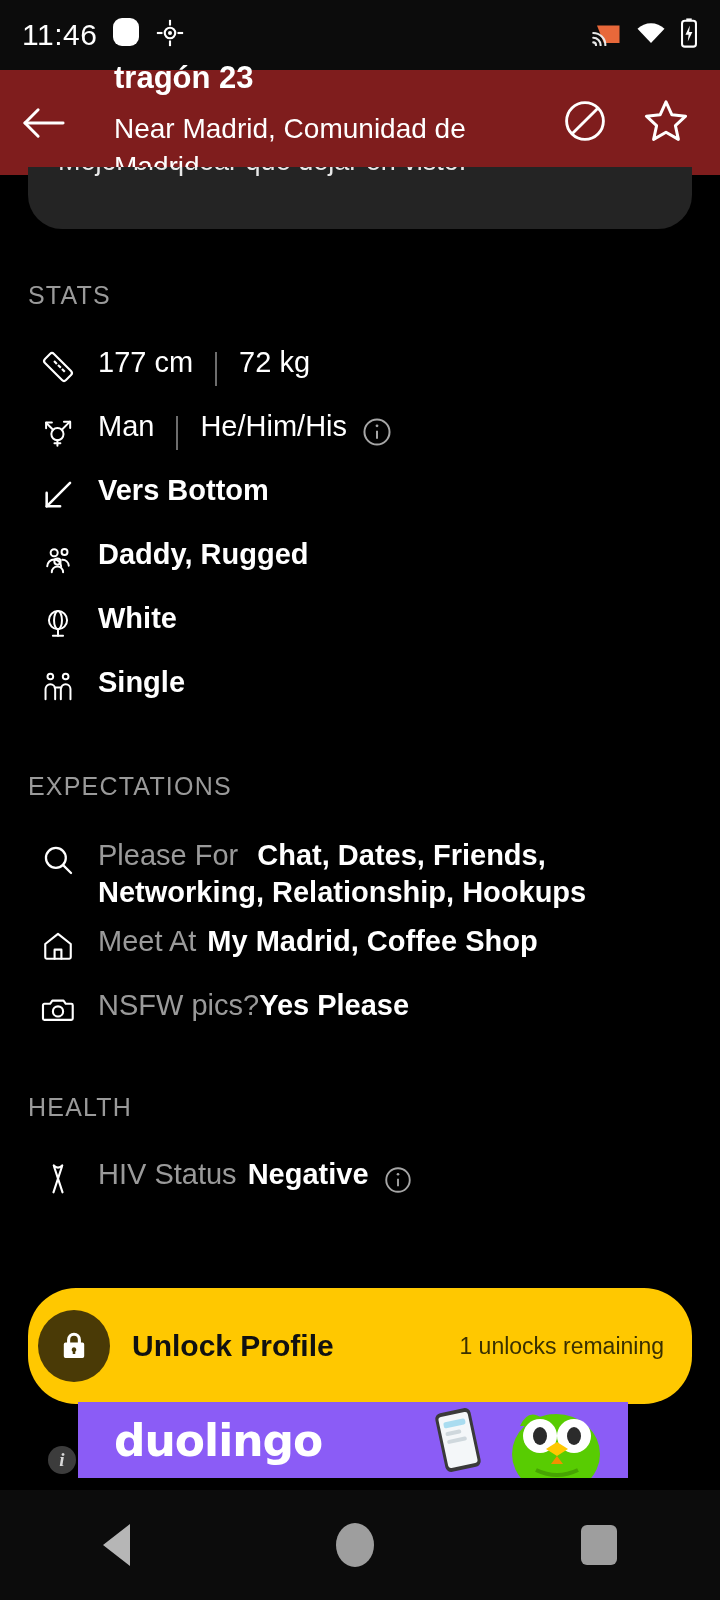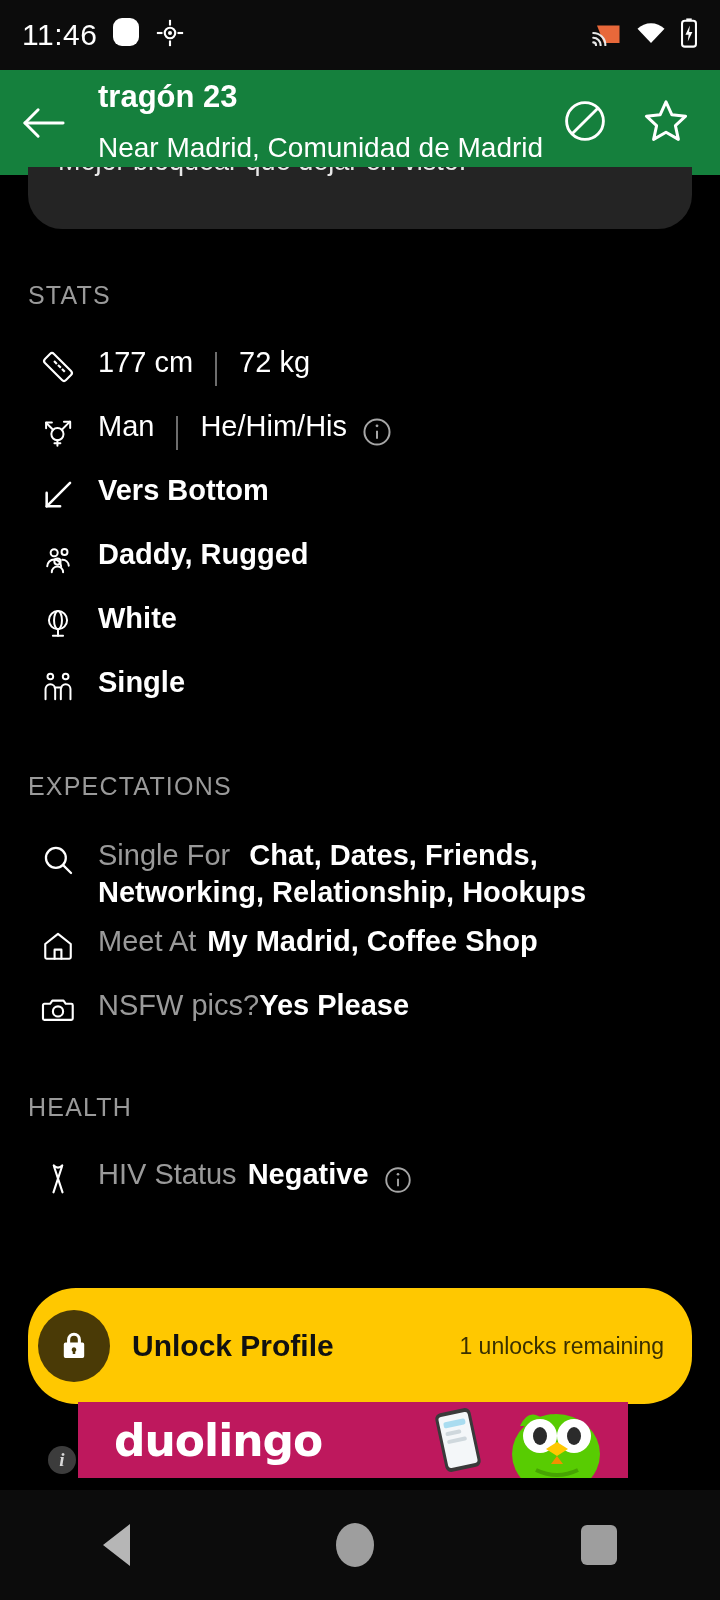--- a/index.html
+++ b/index.html
@@ -17,22 +17,22 @@
     display:flex; align-items:center; justify-content:space-between;
     padding:0 22px;
   }
   .sb-left { display:flex; align-items:flex-start; gap:16px; }
   .sb-time { color:#fff; font-size:30px; font-weight:400; letter-spacing:.5px; }
   .sb-dot { width:26px; height:28px; background:#fff; border-radius:9px; }
   .sb-right { display:flex; align-items:center; gap:14px; }
 
   
   .header {
-    height:105px; background:#15803d;
-    display:flex; align-items:center; padding:0 22px;
+    height:105px; background:#7f1d1d;
+    display:flex; align-items:center; padding:0 22px;gap:16px;
   }
   .back-btn { width:56px; flex:0 0 56px; display:flex; align-items:center; }
   .head-titles { flex:1; padding-left:20px; }
   .head-name { color:#fff; font-size:31px; font-weight:700; line-height:1.2; }
   .head-loc { color:#fff; font-size:28px; font-weight:400; line-height:1.35; margin-top:14px; }
   .head-actions { display:flex; align-items:center; gap:34px; padding-right:8px; }
 
   
   .body { position:relative; }
 
@@ -86,21 +86,21 @@
     background:#4a3a06; display:flex; align-items:center; justify-content:center;
     flex:0 0 72px;
   }
   .unlock-label { color:#111; font-size:30px; font-weight:700; margin-left:22px; flex:1; }
   .unlock-count { color:#3a3000; font-size:23px; font-weight:400; }
 
   
   .ad-wrap { position:absolute; left:0; right:0; top:1398px; height:84px; }
   .ad-banner {
     position:absolute; left:78px; top:4px; width:550px; height:76px;
-    background:#be185d; overflow:hidden;
+    background:#8b5cf6; overflow:hidden;
     display:flex; align-items:center;
   }
   .ad-logo {
     color:#fff; font-size:44px; font-weight:700; letter-spacing:-1px;
     margin-left:36px; font-family:"DejaVu Sans", sans-serif;
   }
   .ad-art { position:absolute; right:0; top:0; width:200px; height:76px; }
   .ad-info {
     position:absolute; left:48px; top:48px;
     width:28px; height:28px; border-radius:50%; background:#3c3c3c;
@@ -299,21 +299,21 @@
     <div class="rows">
 
       <div class="row">
         <span class="row-ico">
           <svg width="34" height="34" viewBox="0 0 24 24" fill="none" stroke="#fff" stroke-width="1.6" stroke-linecap="round">
             <circle cx="10.5" cy="10.5" r="7"></circle>
               <line x1="15.6" y1="15.6" x2="21.2" y2="21.2"></line>
           </svg>
         </span>
         <span class="row-text wrap">
-          <span class="lbl">Single For</span>
+          <span class="lbl">Please For</span>
           <span class="val" style="margin-left:11px">Chat, Dates, Friends, Networking, Relationship, Hookups</span>
         </span>
       </div>
 
       <div class="row">
         <span class="row-ico">
           <svg width="34" height="34" viewBox="0 0 24 24" fill="none" stroke="#fff" stroke-width="1.5" stroke-linecap="round" stroke-linejoin="round">
             <path d="M3 10.6 12 3.4l9 7.2V20a1 1 0 0 1-1 1H4a1 1 0 0 1-1-1z"></path>
             <polyline points="9.6,21 9.6,14.6 14.4,14.6 14.4,21"></polyline>
           </svg>

